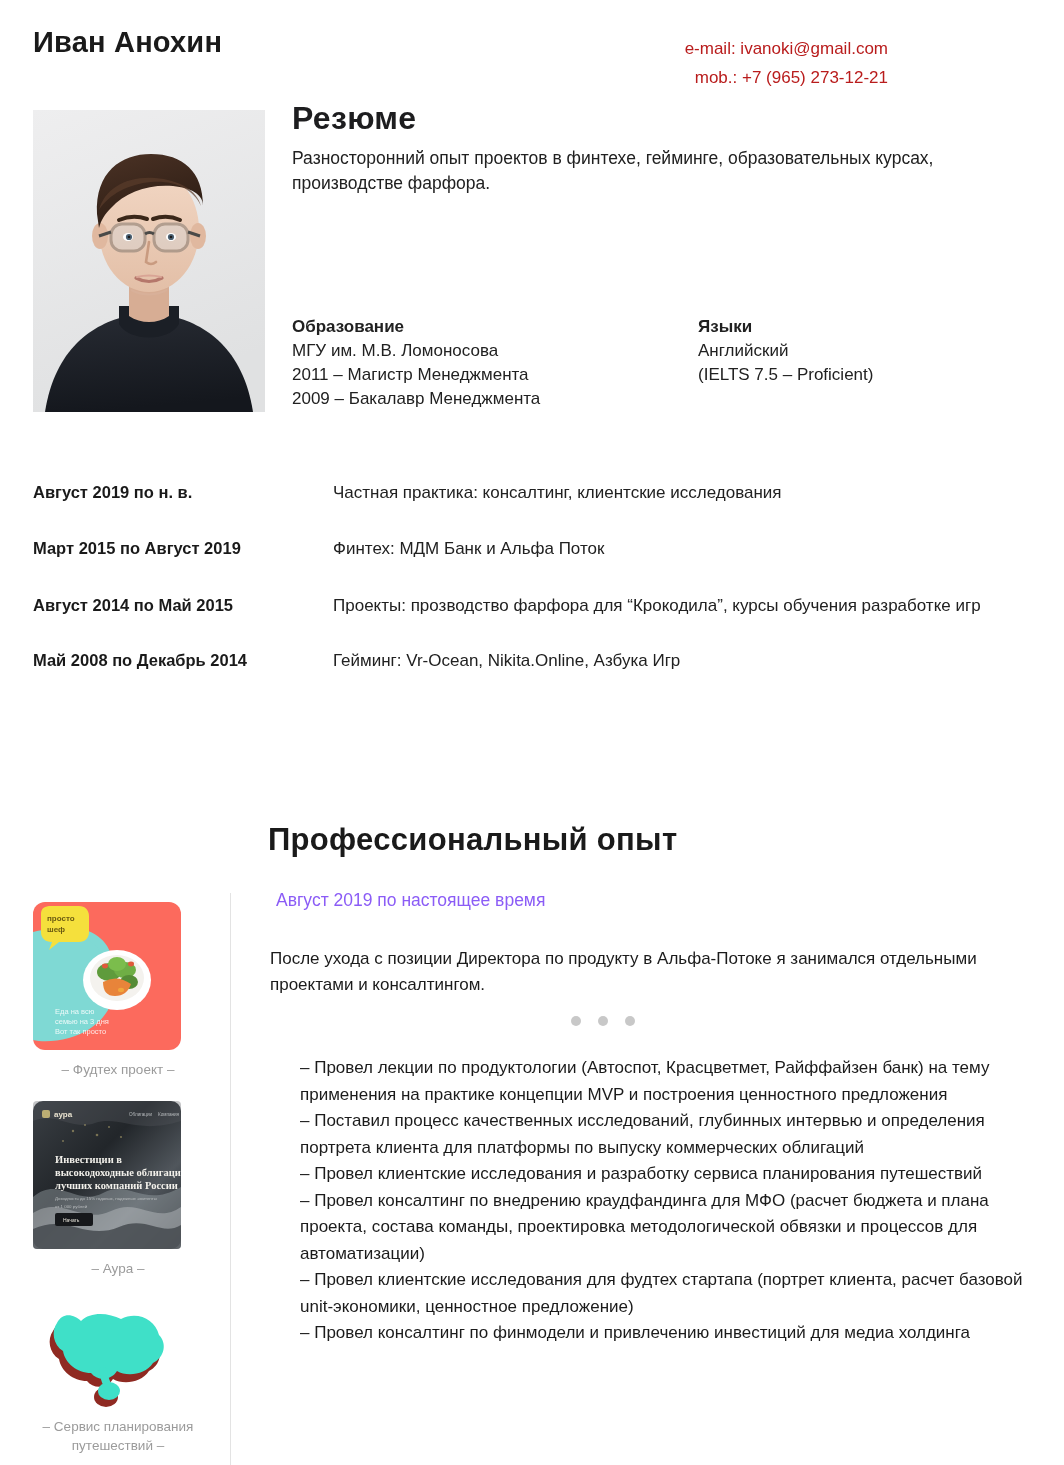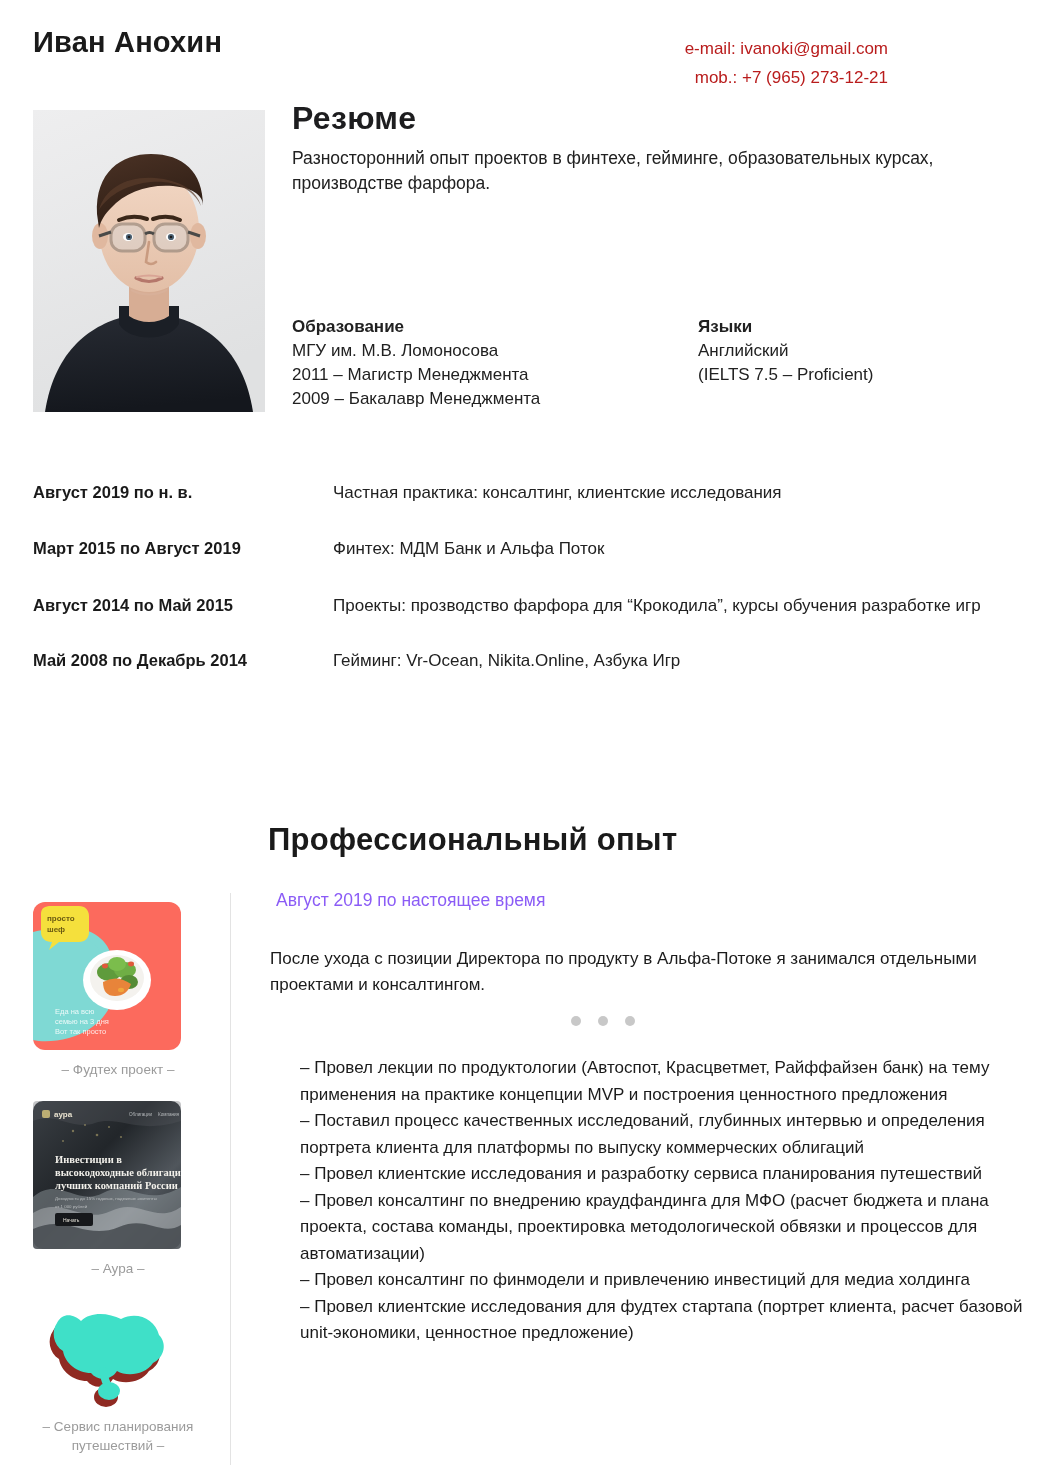--- a/index.html
+++ b/index.html
@@ -234,22 +234,22 @@
     <span></span>
     <span></span>
     <span></span>
   </div>
 
   <div class="bullets">
     <div>– Провел лекции по продуктологии (Автоспот, Красцветмет, Райффайзен банк) на тему применения на практике концепции MVP и построения ценностного предложения</div>
     <div>– Поставил процесс качественных исследований, глубинных интервью и определения портрета клиента для платформы по выпуску коммерческих облигаций</div>
     <div>– Провел клиентские исследования и разработку сервиса планирования путешествий</div>
     <div>– Провел консалтинг по внедрению краудфандинга для МФО (расчет бюджета и плана проекта, состава команды, проектировка методологической обвязки и процессов для автоматизации)</div>
+    <div>– Провел клиентские исследования для фудтех стартапа (портрет клиента, расчет базовой unit-экономики, ценностное предложение)</div>
     <div>– Провел консалтинг по финмодели и привлечению инвестиций для медиа холдинга</div>
-    <div>– Провел клиентские исследования для фудтех стартапа (портрет клиента, расчет базовой unit-экономики, ценностное предложение)</div>
   </div>
 
   <div class="vdiv"></div>
 
   <div class="thumb-wrap t0">
     <div class="thumb">
       <svg viewBox="0 0 148 148" xmlns="http://www.w3.org/2000/svg">
         <rect width="148" height="148" rx="12" fill="#fc6a5d"></rect>
         <path d="M0 34 C30 26 48 44 50 70 C52 100 34 116 10 124 L0 128 Z
                  M10 124 C40 126 66 112 76 86 C88 54 72 30 44 26 C26 24 8 28 0 34 Z" fill="#7fd9d4"></path>

